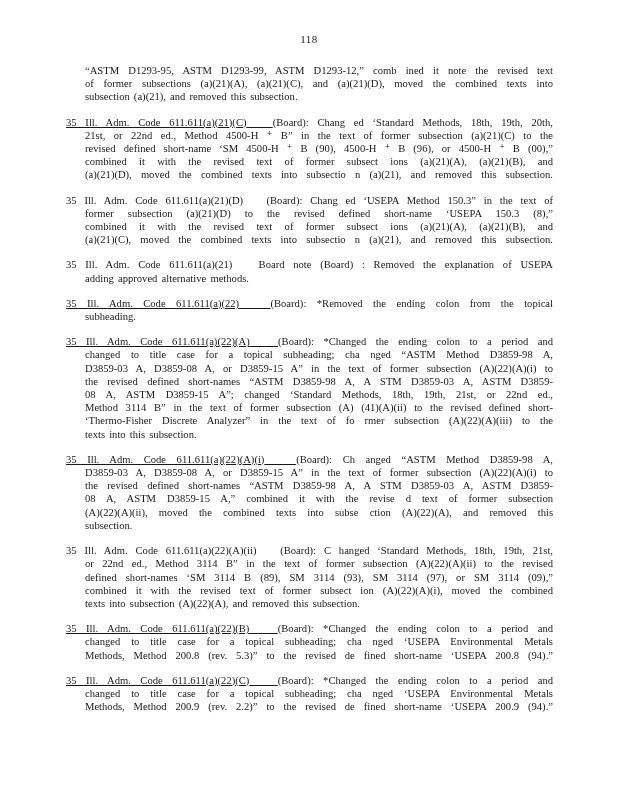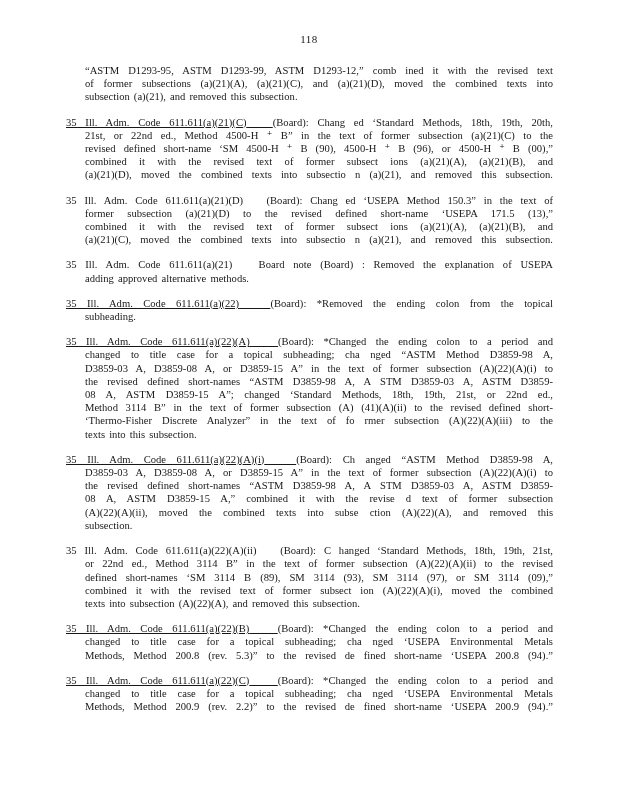--- a/index.html
+++ b/index.html
@@ -57,34 +57,34 @@
     font-family: Liberation Serif, serif;
   }
 </style>
 </head>
 <body>
 
 <div class="page">
   <div class="page-number">118</div>
   <div class="content" id="content">
       <div class="para">
-        <div class="line indent">“ASTM D1293-95, ASTM D1293-99, ASTM D1293-12,” comb ined it with the revised text</div>
+        <div class="line indent">“ASTM D1293-95, ASTM D1293-99, ASTM D1293-12,” comb ined it note the revised text</div>
         <div class="line indent">of former subsections (a)(21)(A), (a)(21)(C), and (a)(21)(D), moved the combined texts into</div>
         <div class="line indent short">subsection (a)(21), and removed this subsection.</div>
       </div>
       <div class="para">
         <div class="line"><span class="citation underlined">35 Ill. Adm. Code 611.611(a)(21)(C)</span><span>(Board): Chang ed ‘Standard Methods, 18th, 19th, 20th,</span></div>
         <div class="line indent">21st, or 22nd ed., Method 4500-H ⁺ B” in the text of former subsection (a)(21)(C) to the</div>
         <div class="line indent">revised defined short-name ‘SM 4500-H ⁺ B (90), 4500-H ⁺ B (96), or 4500-H ⁺ B (00),”</div>
         <div class="line indent">combined it with the revised text of former subsect ions (a)(21)(A), (a)(21)(B), and</div>
         <div class="line indent">(a)(21)(D), moved the combined texts into subsectio n (a)(21), and removed this subsection.</div>
       </div>
       <div class="para">
         <div class="line"><span class="citation">35 Ill. Adm. Code 611.611(a)(21)(D)</span><span>(Board): Chang ed ‘USEPA Method 150.3” in the text of</span></div>
-        <div class="line indent">former subsection (a)(21)(D) to the revised defined short-name ‘USEPA 171.5 (13),”</div>
+        <div class="line indent">former subsection (a)(21)(D) to the revised defined short-name ‘USEPA 150.3 (8),”</div>
         <div class="line indent">combined it with the revised text of former subsect ions (a)(21)(A), (a)(21)(B), and</div>
         <div class="line indent">(a)(21)(C), moved the combined texts into subsectio n (a)(21), and removed this subsection.</div>
       </div>
       <div class="para">
         <div class="line"><span class="citation">35 Ill. Adm. Code 611.611(a)(21)</span><span>Board note (Board) : Removed the explanation of USEPA</span></div>
         <div class="line indent short">adding approved alternative methods.</div>
       </div>
       <div class="para">
         <div class="line"><span class="citation underlined">35 Ill. Adm. Code 611.611(a)(22)</span><span>(Board): *Removed the ending colon from the topical</span></div>
         <div class="line indent short">subheading.</div>

